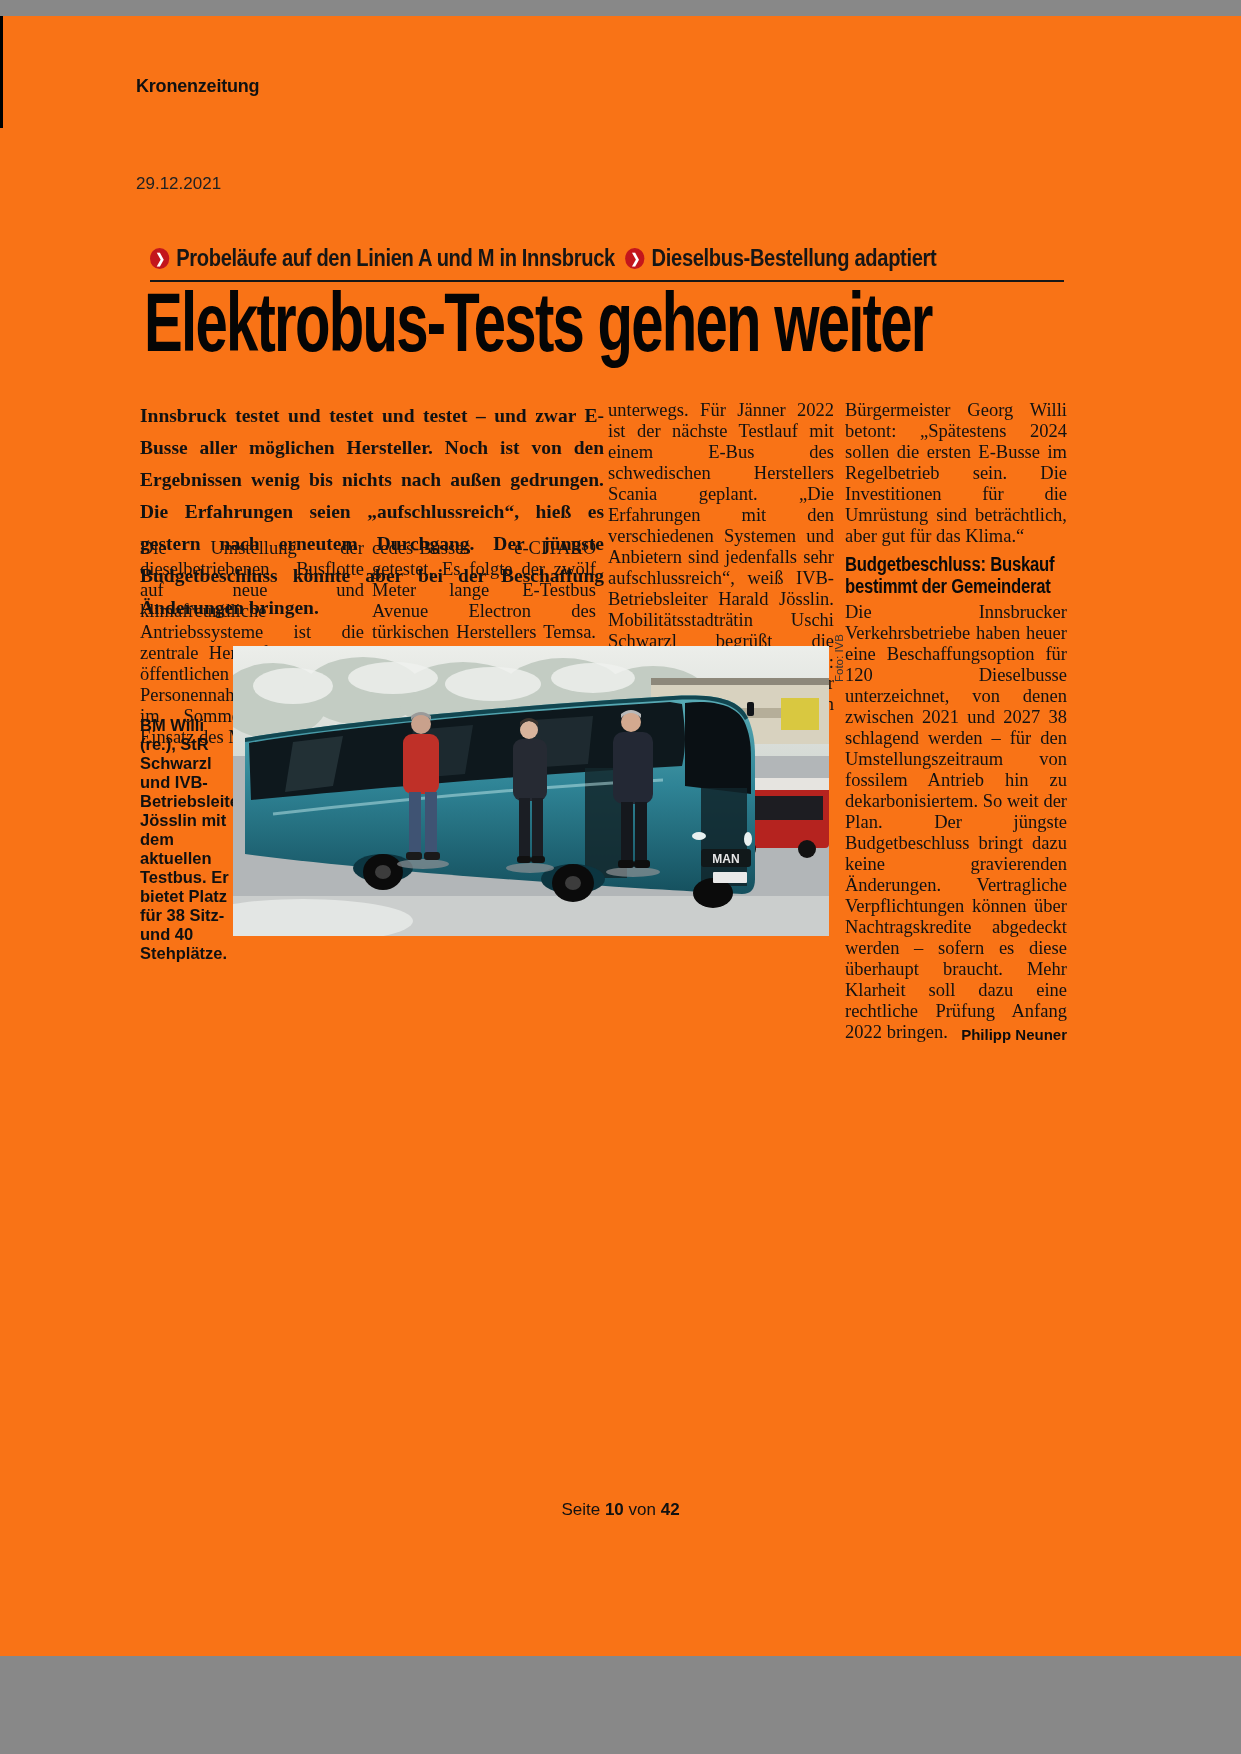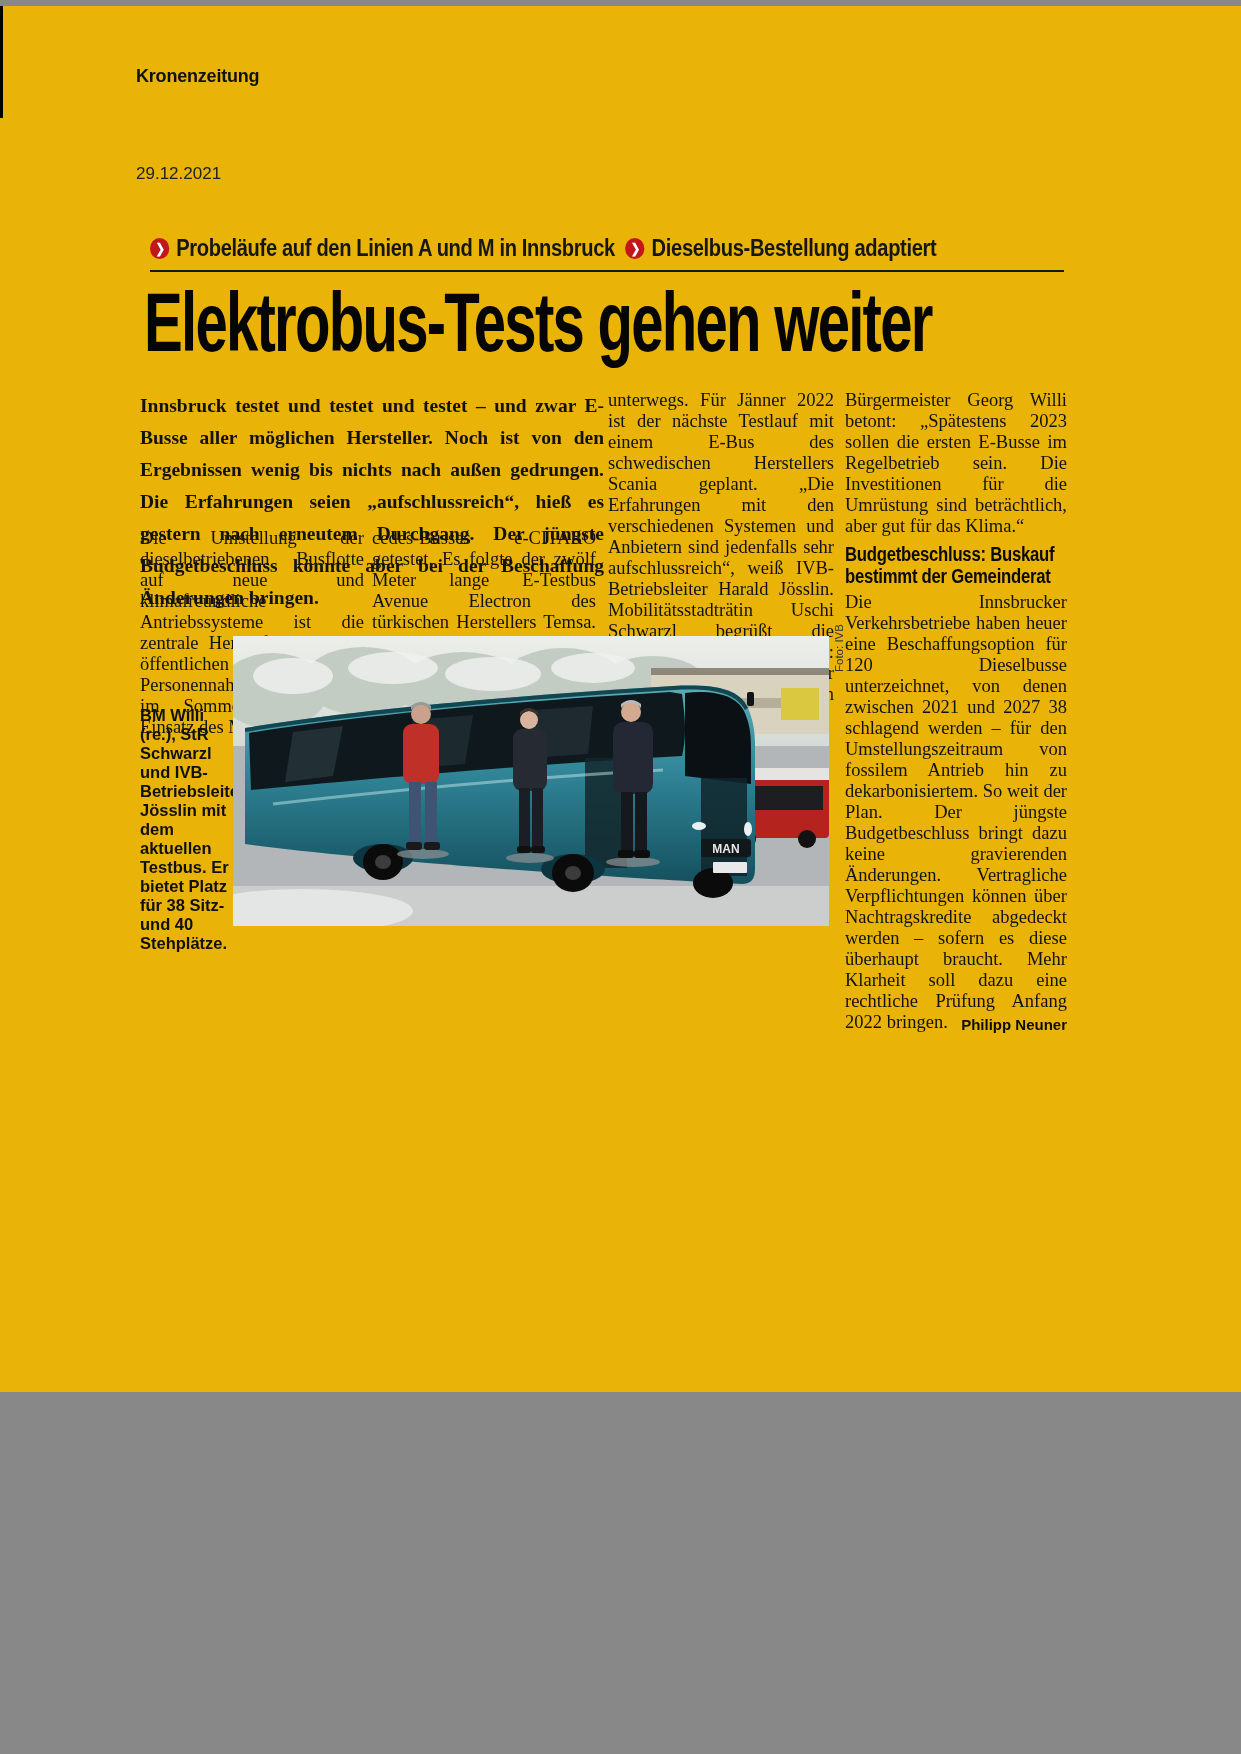--- a/index.html
+++ b/index.html
@@ -1,20 +1,20 @@
 <!DOCTYPE html>
 <html lang="de"><head>
 <meta charset="utf-8">
 <style>
   html,body{margin:0;padding:0;background:#888;}
   .page{
     position:relative;
-    width:1241px;height:1386px;
-    background:#eab308;
-    margin:6px auto;
+    width:1241px;height:1640px;
+    background:#f97316;
+    margin:16px auto;
     overflow:hidden;
     font-family:"Liberation Sans",sans-serif;
     color:#141414;
   }
   .abs{position:absolute;}
   
   .edge-artifact{left:0;top:0;width:3px;height:112px;background:#000;}
 
   
   .source{left:136px;top:60px;font-weight:bold;font-size:18px;letter-spacing:-0.2px;color:#111;}
@@ -30,21 +30,21 @@
   }
   .kicker-item{display:inline-flex;align-items:center;}
   .bullet{
     display:inline-flex;align-items:center;justify-content:center;
     width:21px;height:21px;border-radius:50%;
     background:#c3161c;color:#fff;font-size:13px;font-weight:bold;
     margin-right:8px;flex:0 0 auto;padding-left:1px;
   }
 
   
-  .headline{left:144px;top:276px;width:925px;overflow:visible;}
+  .headline{left:144px;top:266px;width:925px;overflow:visible;}
   .headline span{
     display:inline-block;white-space:nowrap;
     font-size:83px;font-weight:bold;letter-spacing:-2.5px;line-height:0.98;
     transform:scaleX(0.70);transform-origin:left top;color:#050505;
   }
 
   
   .serif{font-family:"Liberation Serif",serif;font-size:18.5px;line-height:21px;text-align:justify;color:#121212;}
   .lead{left:140px;top:384px;width:464px;font-weight:bold;font-size:19.5px;line-height:32px;}
   .col1{left:140px;top:522px;width:224px;}
@@ -108,21 +108,21 @@
     <span>Elektrobus-Tests gehen weiter</span>
   </div>
 
   <div class="abs serif lead">Innsbruck testet und testet und testet – und zwar E-Busse aller möglichen Hersteller. Noch ist von den Ergebnissen wenig bis nichts nach außen gedrungen. Die Erfahrungen seien „aufschlussreich“, hieß es gestern nach erneutem Durchgang. Der jüngste Budgetbeschluss könnte aber bei der Beschaffung Änderungen bringen.</div>
 
   <div class="abs serif col1">Die Umstellung der dieselbetriebenen Busflotte auf neue und klimafreundliche Antriebssysteme ist die zentrale Herausforderung im öffentlichen Personennahverkehr. Bereits im Sommer wurde der Einsatz des Mer-</div>
   <div class="abs serif col2">cedes-Busses e-CITARO getestet. Es folgte der zwölf Meter lange E-Testbus Avenue Electron des türkischen Herstellers Temsa. Zuletzt war ein Fahrzeug des bayerischen Nutzfahrzeugherstellers MAN im Stadtgebiet</div>
   <div class="abs serif col3">unterwegs. Für Jänner 2022 ist der nächste Testlauf mit einem E-Bus des schwedischen Herstellers Scania geplant. „Die Erfahrungen mit den verschiedenen Systemen und Anbietern sind jedenfalls sehr aufschlussreich“, weiß IVB-Betriebsleiter Harald Jösslin. Mobilitätsstadträtin Uschi Schwarzl begrüßt die aktuellen Probeläufe, denn: „Der Verkehr ist einer der Hauptverursacher für den CO₂-Ausstoß.“</div>
 
   <div class="abs serif col4">
-    <p>Bürgermeister Georg Willi betont: „Spätestens 2023 sollen die ersten E-Busse im Regelbetrieb sein. Die Investitionen für die Umrüstung sind beträchtlich, aber gut für das Klima.“</p>
+    <p>Bürgermeister Georg Willi betont: „Spätestens 2024 sollen die ersten E-Busse im Regelbetrieb sein. Die Investitionen für die Umrüstung sind beträchtlich, aber gut für das Klima.“</p>
     <div class="subhead">Budgetbeschluss: Buskauf bestimmt der Gemeinderat</div>
     <p>Die Innsbrucker Verkehrsbetriebe haben heuer eine Beschaffungsoption für 120 Dieselbusse unterzeichnet, von denen zwischen 2021 und 2027 38 schlagend werden – für den Umstellungszeitraum von fossilem Antrieb hin zu dekarbonisiertem. So weit der Plan. Der jüngste Budgetbeschluss bringt dazu keine gravierenden Änderungen. Vertragliche Verpflichtungen können über Nachtragskredite abgedeckt werden – sofern es diese überhaupt braucht. Mehr Klarheit soll dazu eine rechtliche Prüfung Anfang 2022 bringen.</p>
     <div class="byline">Philipp Neuner</div>
   </div>
 
   <div class="abs caption">BM Willi (re.), StR Schwarzl und IVB-Betriebsleiter Jösslin mit dem aktuellen Testbus. Er bietet Platz für 38 Sitz- und 40 Stehplätze.</div>
 
   <div class="abs photo">
     <svg width="596" height="290" viewBox="0 0 596 290" xmlns="http://www.w3.org/2000/svg">
       <defs>

